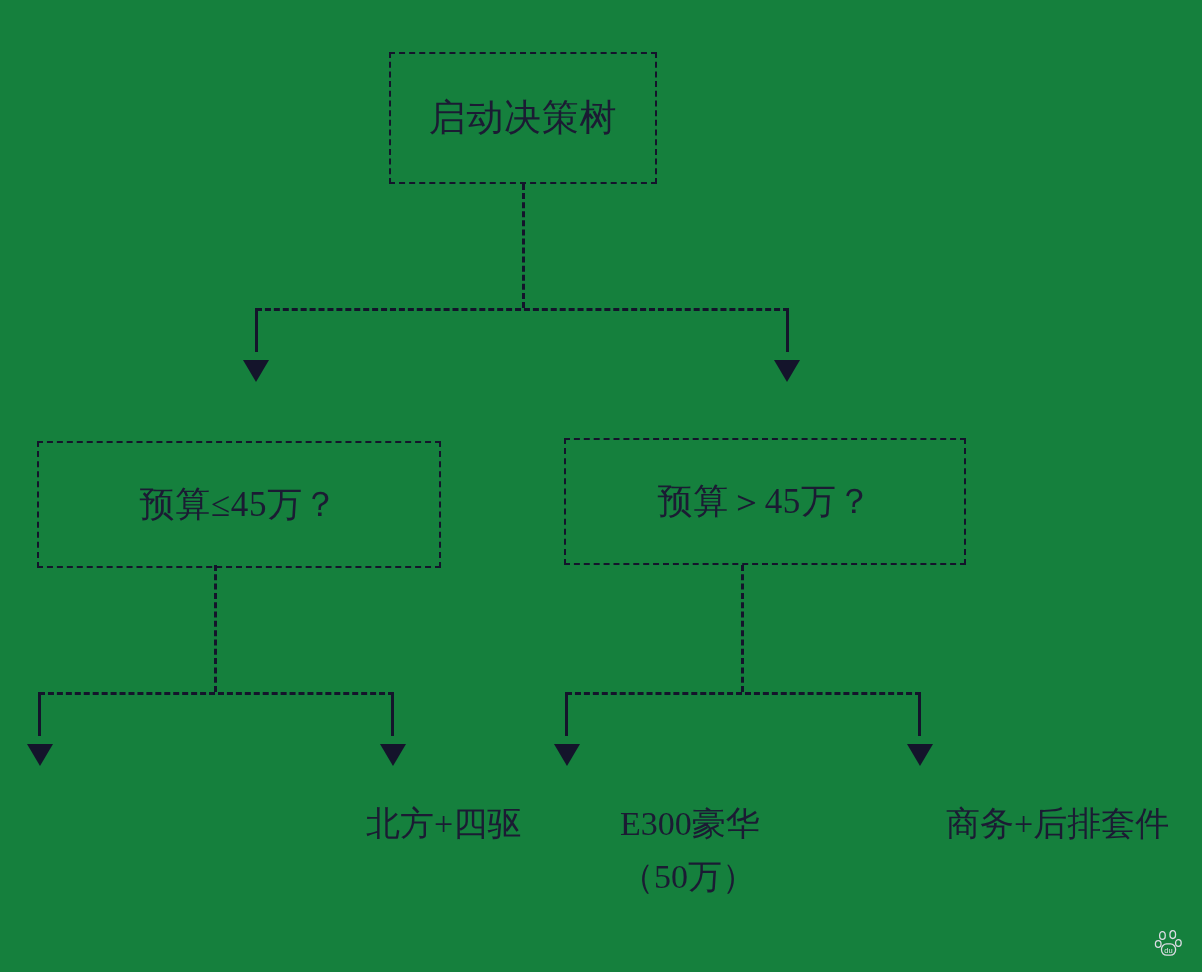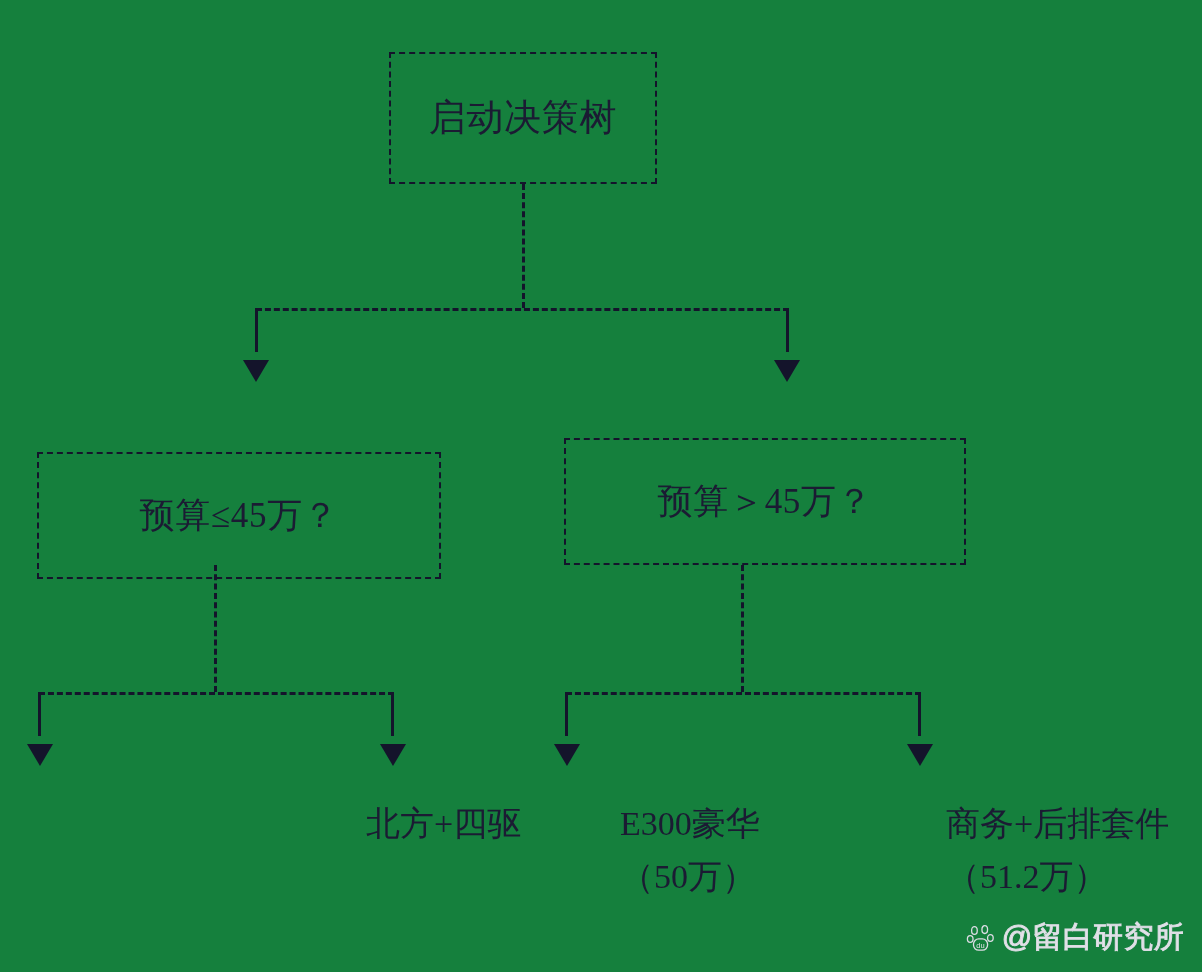--- a/index.html
+++ b/index.html
@@ -39,21 +39,21 @@
     font-size: 37px;
     border-style: dashed;
     
   }
   .node-dec {
     height: 127px;
     font-size: 35px;
   }
   .node-dec-left {
     left: 37px;
-    top: 452px;
+    top: 441px;
     width: 404px;
   }
   .node-dec-right {
     left: 564px;
     top: 438px;
     width: 402px;
   }
   .node-label {
     display: inline-block;
   }
@@ -159,30 +159,28 @@
 
   <div class="leaf" style="left:366px; top:798px; text-align:center;">
     <span class="leaf-name">北方+四驱</span>
   </div>
   <div class="leaf" style="left:572px; top:798px;margin-left:48px;">
     <span class="leaf-name">E300豪华</span>
     <span class="leaf-price">（50万）</span>
   </div>
   <div class="leaf" style="left:946px; top:798px;">
     <span class="leaf-name">商务+后排套件</span>
-    <span class="leaf-price">（51.2万）</span>
   </div>
 
   <div class="watermark">
     <span class="wm-paw">
       <svg viewBox="0 0 32 32" width="30" height="30" aria-hidden="true">
         <ellipse cx="9" cy="8" rx="3" ry="4.2" fill="none" stroke="#dcdce4" stroke-width="1.4"></ellipse>
         <ellipse cx="20" cy="7" rx="3" ry="4.2" fill="none" stroke="#dcdce4" stroke-width="1.4"></ellipse>
         <ellipse cx="4.5" cy="17" rx="3" ry="3.6" fill="none" stroke="#dcdce4" stroke-width="1.4"></ellipse>
         <ellipse cx="26" cy="16" rx="3" ry="3.6" fill="none" stroke="#dcdce4" stroke-width="1.4"></ellipse>
         <rect x="8" y="17" width="15" height="12" rx="5.5" fill="none" stroke="#dcdce4" stroke-width="1.4"></rect>
         <text x="15.5" y="27" font-size="8" fill="#e3e3e9" text-anchor="middle" font-family="Liberation Sans, sans-serif">du</text>
       </svg>
     </span>
-    <span class="wm-text">@留白研究所</span>
   </div>
 
 </div>
 
 </body></html>

